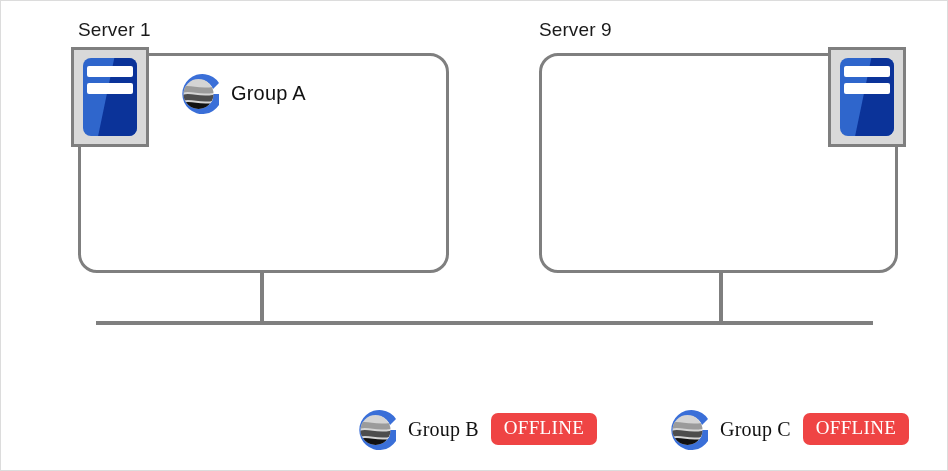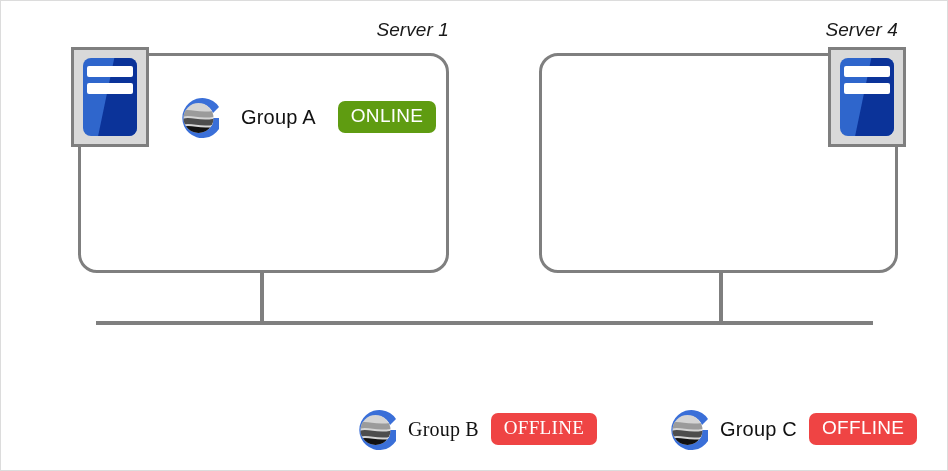--- a/index.html
+++ b/index.html
@@ -20,24 +20,23 @@
     border: 1px solid #dcdcdc;
     box-sizing: border-box;
     overflow: hidden;
   }
 
   
   .server-title {
     position: absolute;
     font-size: 19px;
     color: #1a1a1a;
-    text-align: right;
+    text-align: left;
     white-space: nowrap;
     letter-spacing: 0.1px;
-    font-style: italic;
   }
 
   
   .server-box {
     position: absolute;
     background: #ffffff;
     border: 3px solid #7f7f7f;
     border-radius: 19px;
     box-sizing: border-box;
   }
@@ -130,45 +129,44 @@
     line-height: 0;
   }
 </style>
 </head>
 <body>
 
 <div id="canvas">
 
   <div class="server-title" style="left:77px; top:18px; width:371px;">Server 1</div>
 
-  <div class="server-title" style="left:538px; top:18px; width:359px;">Server 4</div>
+  <div class="server-title" style="left:538px; top:18px; width:359px;">Server 9</div>
 
   <div class="server-box" style="left:77px; top:52px; width:371px; height:220px;">
 
-    <div class="group-row" style="left:94px; top:36px;gap:10px;">
+    <div class="group-row" style="left:94px; top:12px;">
       <span class="globe-icon">
         <svg width="50" height="50" viewBox="0 0 100 100" aria-hidden="true">
           <defs>
             <clipPath id="sphereClipA">
                 <circle cx="47" cy="52" r="30"></circle>
               </clipPath>
           </defs>
 
           <path d="M88,30 A40,40 0 1 0 88,74 L88,52 L62,52 L62,62 L76,62 A28,28 0 1 1 76,42 Z" fill="#3a6fd8"></path>
 
           <circle cx="47" cy="52" r="30" fill="#d4d4d4"></circle>
           <g clip-path="url(#sphereClipA)">
             <path d="M10,40 C28,28 48,48 90,34 L90,46 C50,60 30,40 10,52 Z" fill="#9b9b9b"></path>
             <path d="M10,56 C30,44 50,64 90,50 L90,62 C52,76 30,56 10,68 Z" fill="#4d4d4d"></path>
             <path d="M10,72 C30,60 52,80 90,66 L90,92 L10,92 Z" fill="#111111"></path>
           </g>
         </svg>
       </span>
       <span class="group-label">Group A</span>
-      <span class="status-badge status-online">ONLINE</span>
     </div>
   </div>
 
   <div class="server-icon" style="left:70px; top:46px;">
     <div class="chassis"></div>
     <div class="bar b1"></div>
     <div class="bar b2"></div>
   </div>
 
   <div class="server-box" style="left:538px; top:52px; width:359px; height:220px;"></div>
@@ -197,21 +195,21 @@
           <path d="M10,40 C28,28 48,48 90,34 L90,46 C50,60 30,40 10,52 Z" fill="#9b9b9b"></path>
           <path d="M10,56 C30,44 50,64 90,50 L90,62 C52,76 30,56 10,68 Z" fill="#4d4d4d"></path>
           <path d="M10,72 C30,60 52,80 90,66 L90,92 L10,92 Z" fill="#111111"></path>
         </g>
       </svg>
     </span>
     <span class="group-label">Group B</span>
     <span class="status-badge status-offline">OFFLINE</span>
   </div>
 
-  <div class="group-row" style="left:663px; top:403px;">
+  <div class="group-row" style="left:663px; top:403px;font-family:Liberation Serif, serif;">
     <span class="globe-icon">
       <svg width="50" height="50" viewBox="0 0 100 100" aria-hidden="true">
         <defs>
           <clipPath id="sphereClipC">
               <circle cx="47" cy="52" r="30"></circle>
             </clipPath>
         </defs>
         <path d="M88,30 A40,40 0 1 0 88,74 L88,52 L62,52 L62,62 L76,62 A28,28 0 1 1 76,42 Z" fill="#3a6fd8"></path>
         <circle cx="47" cy="52" r="30" fill="#d4d4d4"></circle>
         <g clip-path="url(#sphereClipC)">

